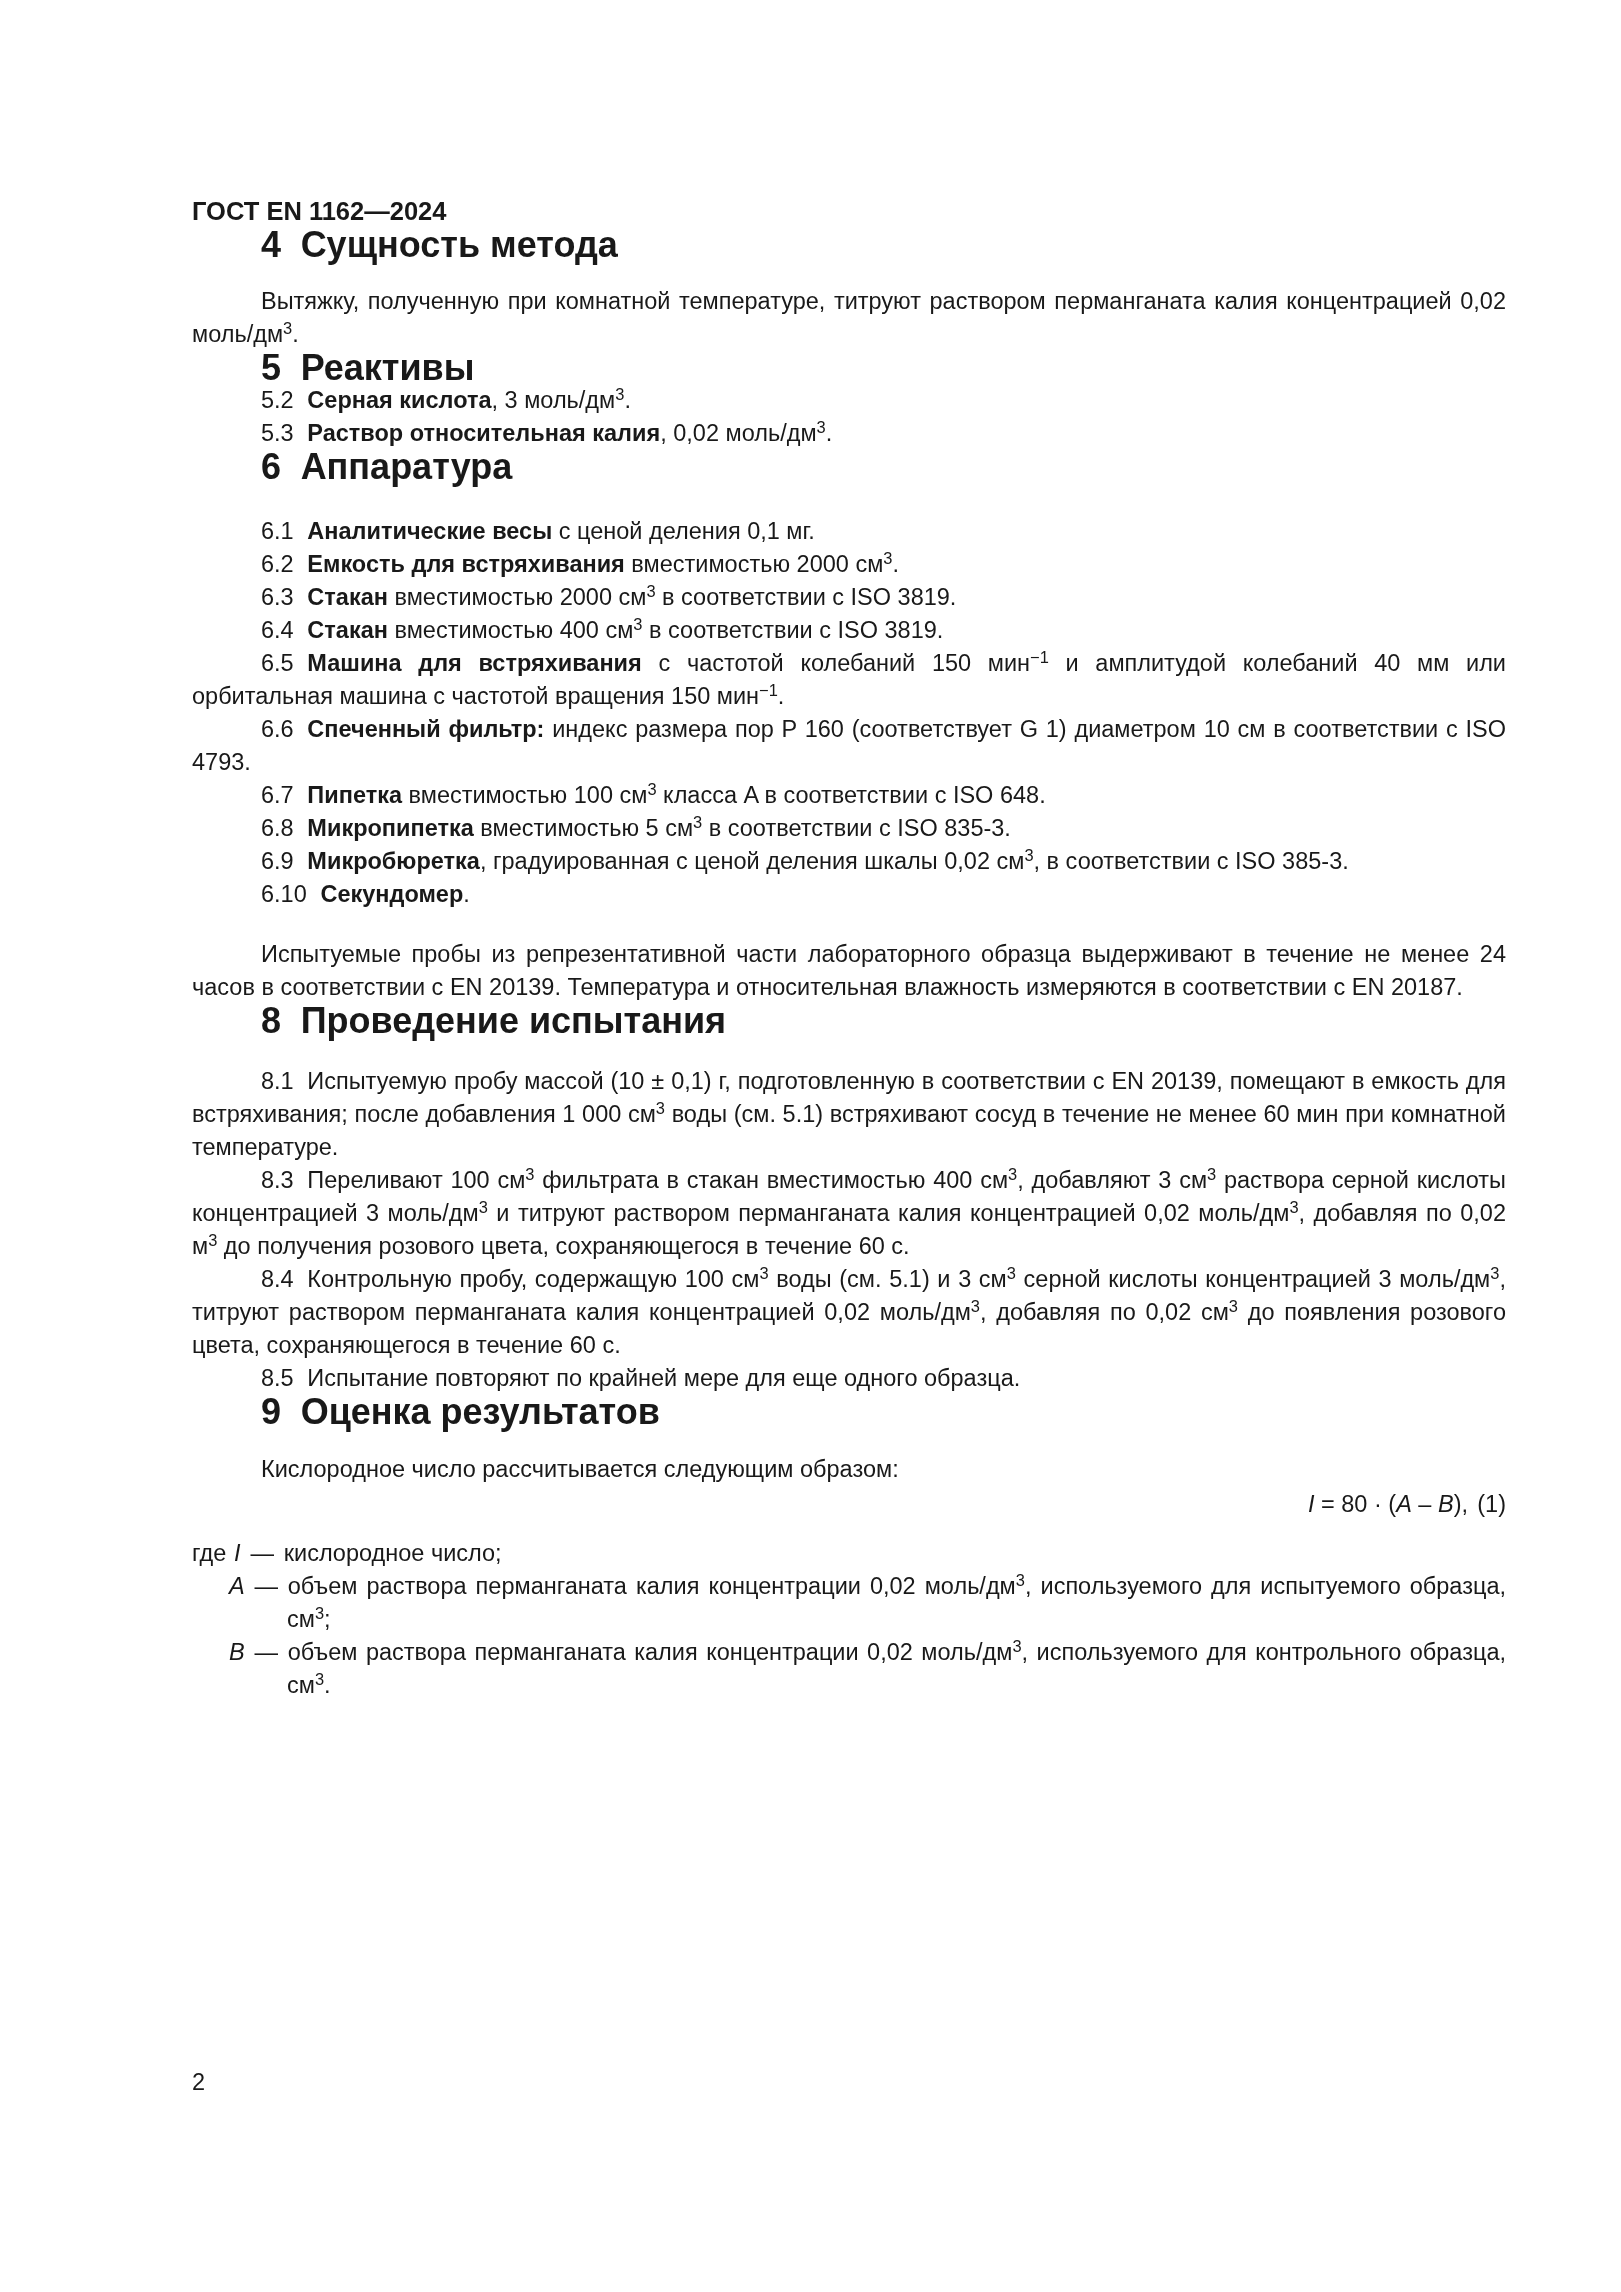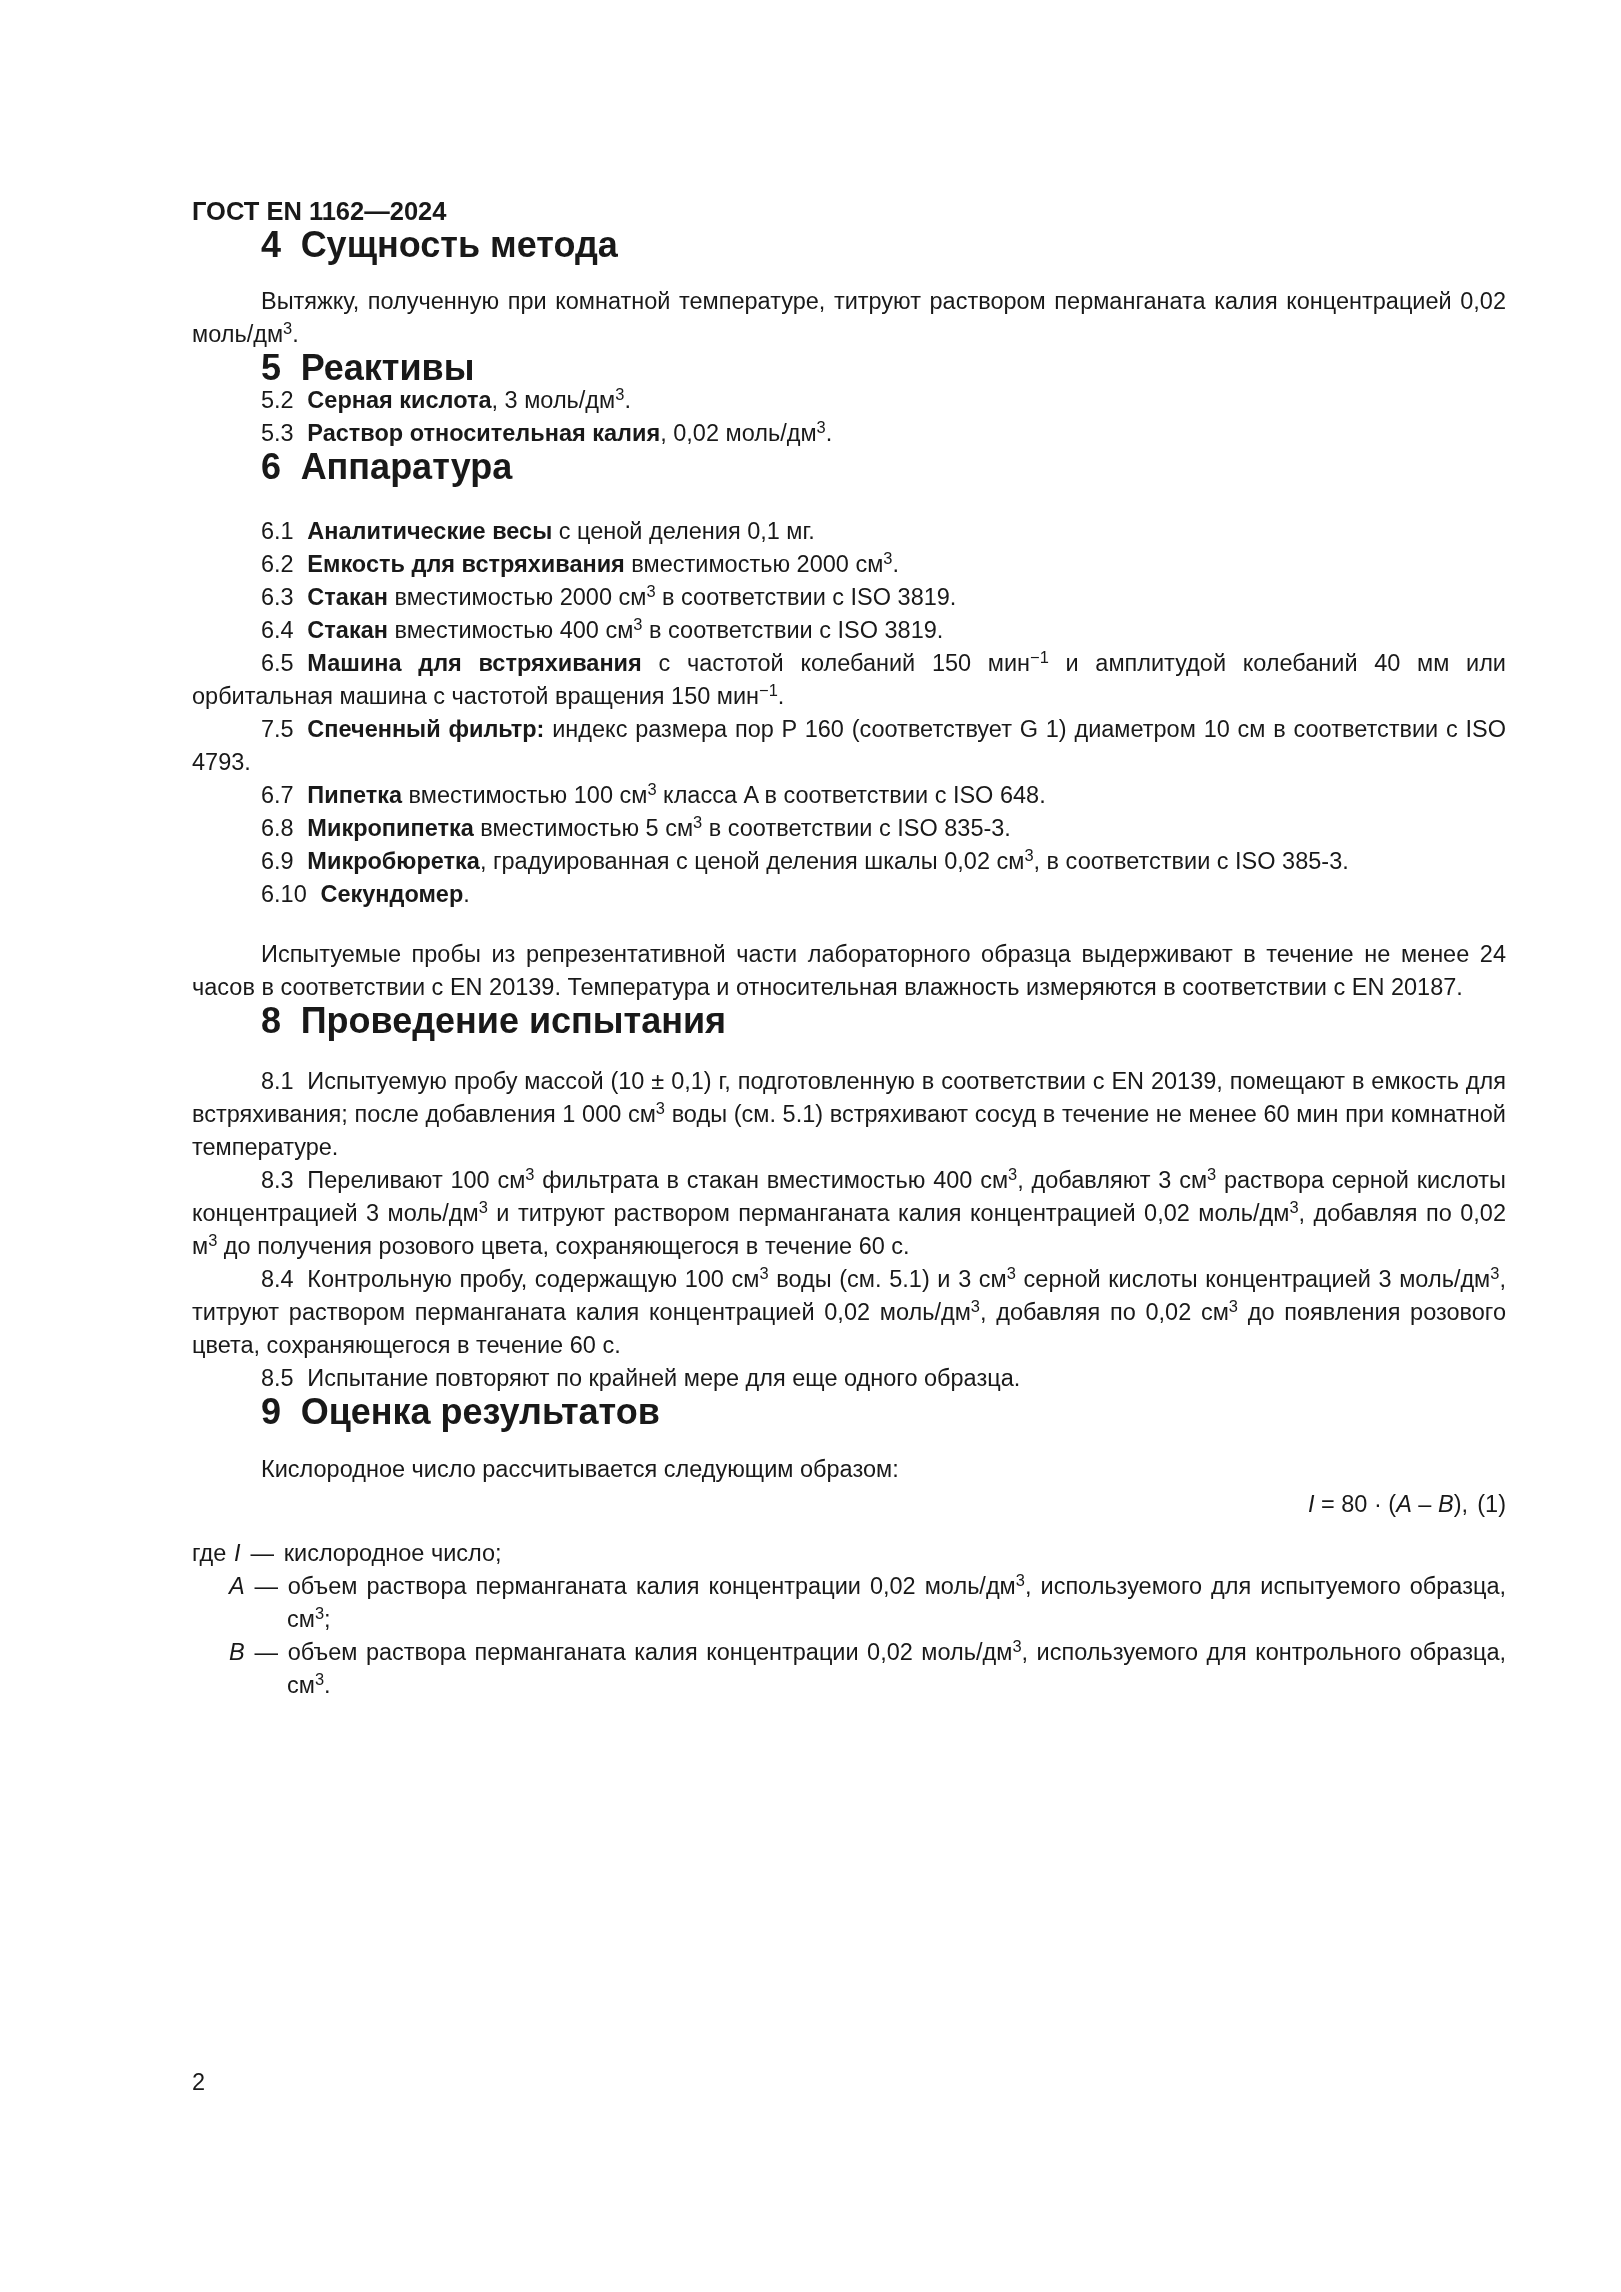--- a/index.html
+++ b/index.html
@@ -107,21 +107,21 @@
     <h2 class="heading mt-h5"><span class="hnum">5</span><span>Реактивы</span></h2>
     <p class="body"><span class="inum">5.2</span><span class="term">Серная кислота</span><span>, 3 моль/дм<sup>3</sup>.</span></p>
     <p class="body"><span class="inum">5.3</span><span class="term">Раствор относительная калия</span><span>, 0,02 моль/дм<sup>3</sup>.</span></p>
 
     <h2 class="heading mt-h6"><span class="hnum">6</span><span>Аппаратура</span></h2>
     <p class="body mt-i6"><span class="inum">6.1</span><span class="term">Аналитические весы</span><span> с ценой деления 0,1 мг.</span></p>
     <p class="body"><span class="inum">6.2</span><span class="term">Емкость для встряхивания</span><span> вместимостью 2000 см<sup>3</sup>.</span></p>
     <p class="body"><span class="inum">6.3</span><span class="term">Стакан</span><span> вместимостью 2000 см<sup>3</sup> в соответствии с ISO 3819.</span></p>
     <p class="body"><span class="inum">6.4</span><span class="term">Стакан</span><span> вместимостью 400 см<sup>3</sup> в соответствии с ISO 3819.</span></p>
     <p class="body"><span class="inum">6.5</span><span class="term">Машина для встряхивания</span><span> с частотой колебаний 150 мин<sup>−1</sup> и амплитудой колебаний 40 мм или орбитальная машина с частотой вращения 150 мин<sup>−1</sup>.</span></p>
-    <p class="body"><span class="inum">7.5</span><span class="term">Спеченный фильтр:</span><span> индекс размера пор P 160 (соответствует G 1) диаметром 10 см в соот­ветствии с ISO 4793.</span></p>
+    <p class="body"><span class="inum">6.6</span><span class="term">Спеченный фильтр:</span><span> индекс размера пор P 160 (соответствует G 1) диаметром 10 см в соот­ветствии с ISO 4793.</span></p>
     <p class="body"><span class="inum">6.7</span><span class="term">Пипетка</span><span> вместимостью 100 см<sup>3</sup> класса A в соответствии с ISO 648.</span></p>
     <p class="body"><span class="inum">6.8</span><span class="term">Микропипетка</span><span> вместимостью 5 см<sup>3</sup> в соответствии с ISO 835-3.</span></p>
     <p class="body"><span class="inum">6.9</span><span class="term">Микробюретка</span><span>, градуированная с ценой деления шкалы 0,02 см<sup>3</sup>, в соответствии с ISO 385-3.</span></p>
     <p class="body"><span class="inum">6.10</span><span class="term">Секундомер</span><span>.</span></p>
 
     <p class="body mt-p7">Испытуемые пробы из репрезентативной части лабораторного образца выдерживают в течение не менее 24 часов в соответствии с EN 20139. Температура и относительная влажность измеряются в соответствии с EN 20187.</p>
 
     <h2 class="heading mt-h8"><span class="hnum">8</span><span>Проведение испытания</span></h2>
     <p class="body mt-i8"><span class="inum">8.1</span><span>Испытуемую пробу массой (10 ± 0,1) г, подготовленную в соответствии с EN 20139, помещают в емкость для встряхивания; после добавления 1&nbsp;000 см<sup>3</sup> воды (см. 5.1) встряхивают сосуд в течение не менее 60 мин при комнатной температуре.</span></p>
     <p class="body"><span class="inum">8.3</span><span>Переливают 100 см<sup>3</sup> фильтрата в стакан вместимостью 400 см<sup>3</sup>, добавляют 3 см<sup>3</sup> раствора серной кислоты концентрацией 3 моль/дм<sup>3</sup> и титруют раствором перманганата калия концентрацией 0,02 моль/дм<sup>3</sup>, добавляя по 0,02 м<sup>3</sup> до получения розового цвета, сохраняющегося в течение 60 с.</span></p>

